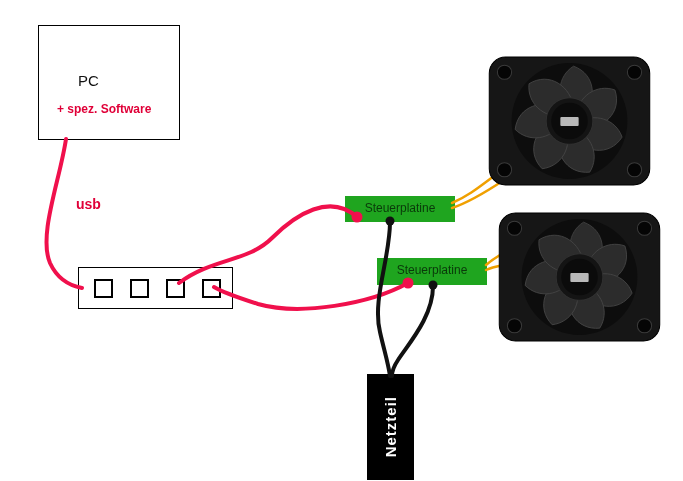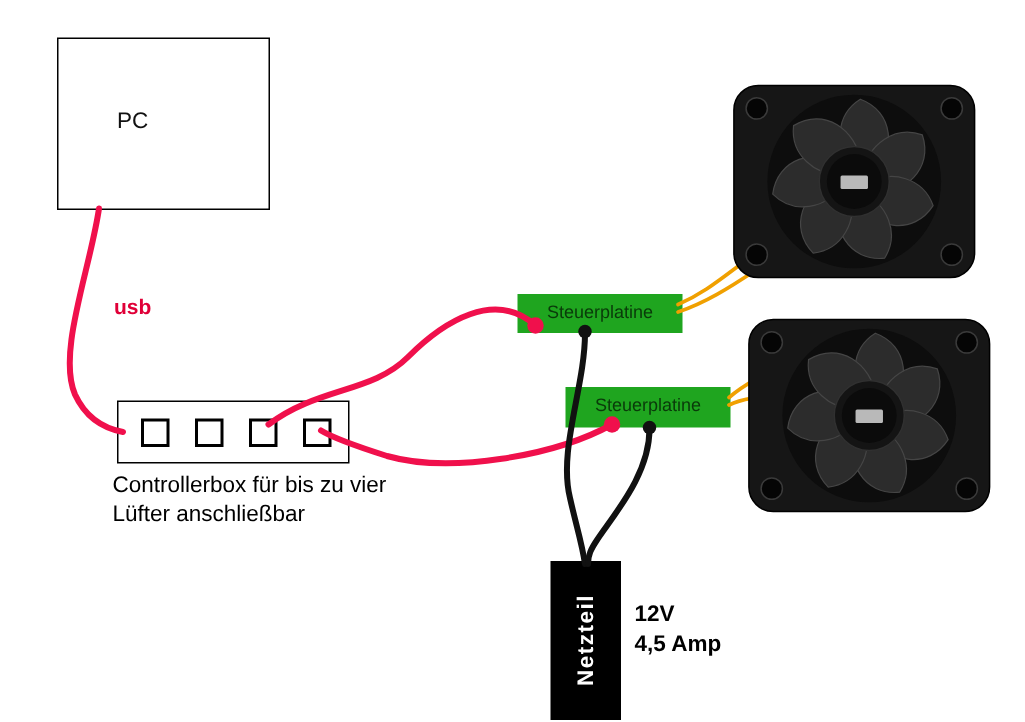--- a/index.html
+++ b/index.html
@@ -47,44 +47,37 @@
   .dot-red{fill:var(--wire-red);}
   .dot-black{fill:var(--wire-black);}
 </style>
 </head>
 <body>
 
 <div class="canvas">
 
   <div class="pc-box">
     <div class="pc-title">PC</div>
+    <div class="pc-subtitle">+ spez. Software</div>
   </div>
 
   <div class="usb-label">usb</div>
 
   <div class="controller-box">
     <div class="port"></div>
     <div class="port"></div>
     <div class="port"></div>
     <div class="port"></div>
   </div>
-  <div class="controller-caption">
-    <div>Controllerbox für bis zu vier</div>
-    <div>Lüfter anschließbar</div>
-  </div>
 
   <div class="board board1">Steuerplatine</div>
   <div class="board board2">Steuerplatine</div>
 
   <div class="netzteil">
     <span class="netzteil-label">Netzteil</span>
-  </div>
-  <div class="psu-spec">
-    <div>12V</div>
-    <div>4,5 Amp</div>
   </div>
 
   <svg class="overlay" viewBox="0 0 683 481" aria-hidden="true">
     <defs>
       <symbol id="fan" viewBox="0 0 160 128">
         <rect x="1" y="1" width="158" height="126" rx="16" fill="#161616" stroke="#000"></rect>
         <circle cx="16" cy="16" r="7" fill="#050505" stroke="#3a3a3a"></circle>
         <circle cx="144" cy="16" r="7" fill="#050505" stroke="#3a3a3a"></circle>
         <circle cx="16" cy="112" r="7" fill="#050505" stroke="#3a3a3a"></circle>
         <circle cx="144" cy="112" r="7" fill="#050505" stroke="#3a3a3a"></circle>

